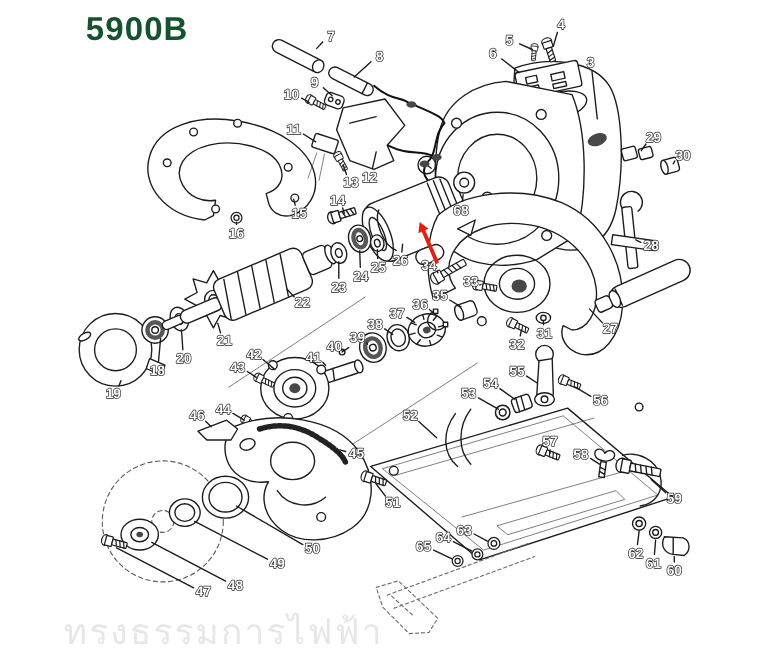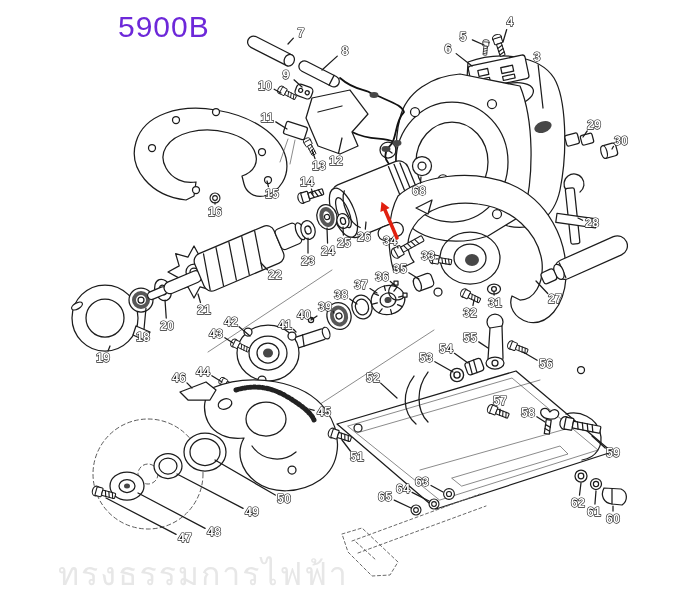--- a/index.html
+++ b/index.html
@@ -1,19 +1,19 @@
 <!DOCTYPE html>
 <html><head>
 <meta charset="utf-8">
 <style>
   html,body{margin:0;padding:0;background:#ffffff;}
   #page{position:relative;width:692px;height:592px;background:#fff;overflow:hidden;
         font-family:"Liberation Sans",sans-serif;}
-  #model-title{position:absolute;left:78px;top:10px;font-size:30px;font-weight:normal;
-        color:#6d28d9;letter-spacing:1px;margin-left:40px;}
+  #model-title{position:absolute;left:78px;top:10px;font-size:30px;font-weight:bold;
+        color:#14532d;letter-spacing:1px;}
   #watermark{position:absolute;left:58px;top:548px;font-size:32px;color:#e7e7e7;
         letter-spacing:2px;white-space:nowrap;}
   svg{position:absolute;left:0;top:0;}
   #art *{stroke:#1c1c1c;stroke-width:1.25;fill:#fff;stroke-linejoin:round;stroke-linecap:round;}
   #art .thin{stroke-width:0.6;fill:none;stroke:#3c3c3c;}
   #art .wire{stroke-width:1.8;fill:none;stroke:#111;}
   #art .dark{fill:#474747;stroke:none;}
   #art .ring{fill:none;stroke:#575757;stroke-width:4;}
   #art .dash{stroke-dasharray:4 3;fill:none;stroke:#5c5c5c;stroke-width:1;}
   #art .dash2{stroke-dasharray:3 2.6;fill:none;stroke:#6a6a6a;stroke-width:1;}

